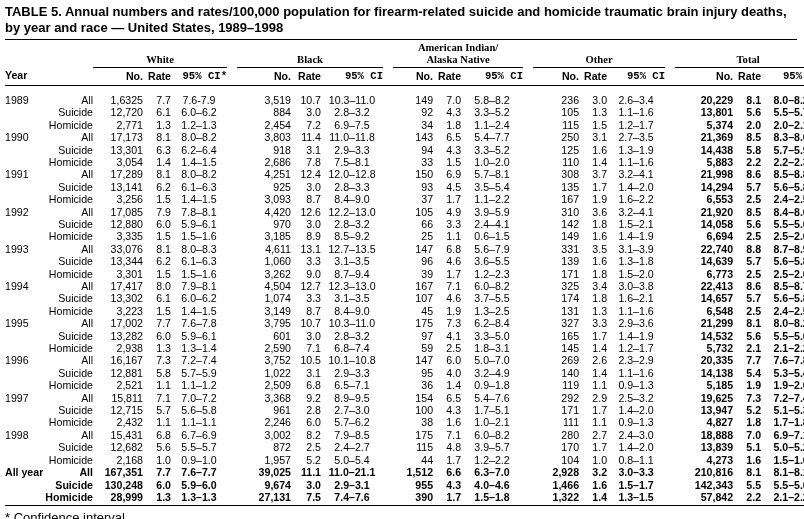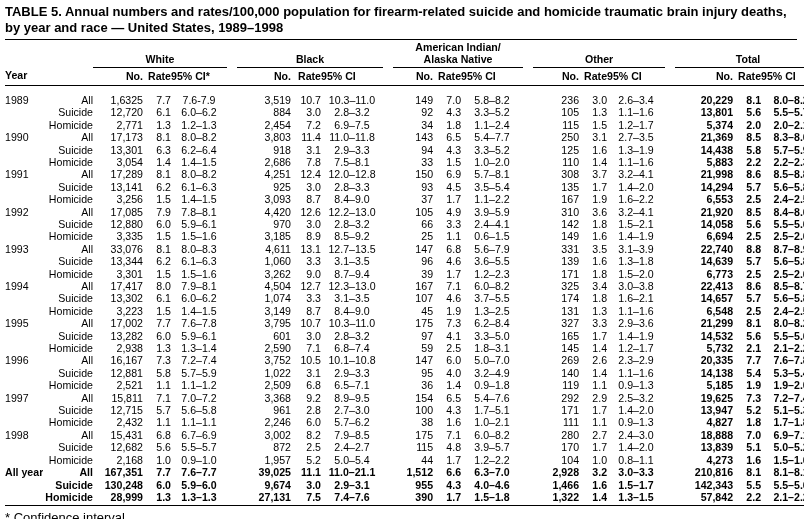--- a/index.html
+++ b/index.html
@@ -4,25 +4,25 @@
 <style>
   html,body{margin:0;padding:0;background:#fff;}
   body{width:804px;height:519px;color:#000;font-family:"Liberation Sans",sans-serif;overflow:hidden;}
   .page{padding:4px 7px 0 5px;}
   .title{font-weight:bold;font-size:13px;line-height:1.24;white-space:pre-line;}
   .title-rule{border-top:1.6px solid #000;margin-top:3px;}
   table{border-collapse:collapse;table-layout:fixed;width:100%;border-bottom:1.3px solid #000;}
   th,td{padding:0;font-size:10.6px;line-height:12.4px;font-weight:normal;white-space:nowrap;overflow:hidden;}
   .grp-row th{vertical-align:bottom;padding-top:2px;}
   th.grp{border-bottom:1px solid #000;text-align:center;font-weight:bold;padding-bottom:1px;}
-  .grp-label{white-space:pre-line;line-height:1.1;display:inline-block;}
+  .grp-label{white-space:pre-line;line-height:1.1;display:inline-block;font-family:Liberation Serif, serif;}
   .sub-row th{border-bottom:1.3px solid #000;font-weight:bold;padding:2px 0 3px 0;}
   .sub-row .year-h{text-align:left;}
   .sub-row .num-h{text-align:right;}
-  .sub-row .ci-h{text-align:left;}
+  .sub-row .ci-h{text-align:right;font-family:Liberation Mono, monospace;}
   td.year-cell{text-align:left;}
   td.cause-cell{text-align:right;}
   td.num{text-align:right;}
   td.ci{text-align:center;}
   td.total-col{font-weight:bold;}
   tr.bold td{font-weight:bold;}
   tbody tr:first-child td{padding-top:8px;}
   tbody tr:last-child td{padding-bottom:2px;}
   .footnote{font-size:13px;padding-top:4px;}
 </style>

